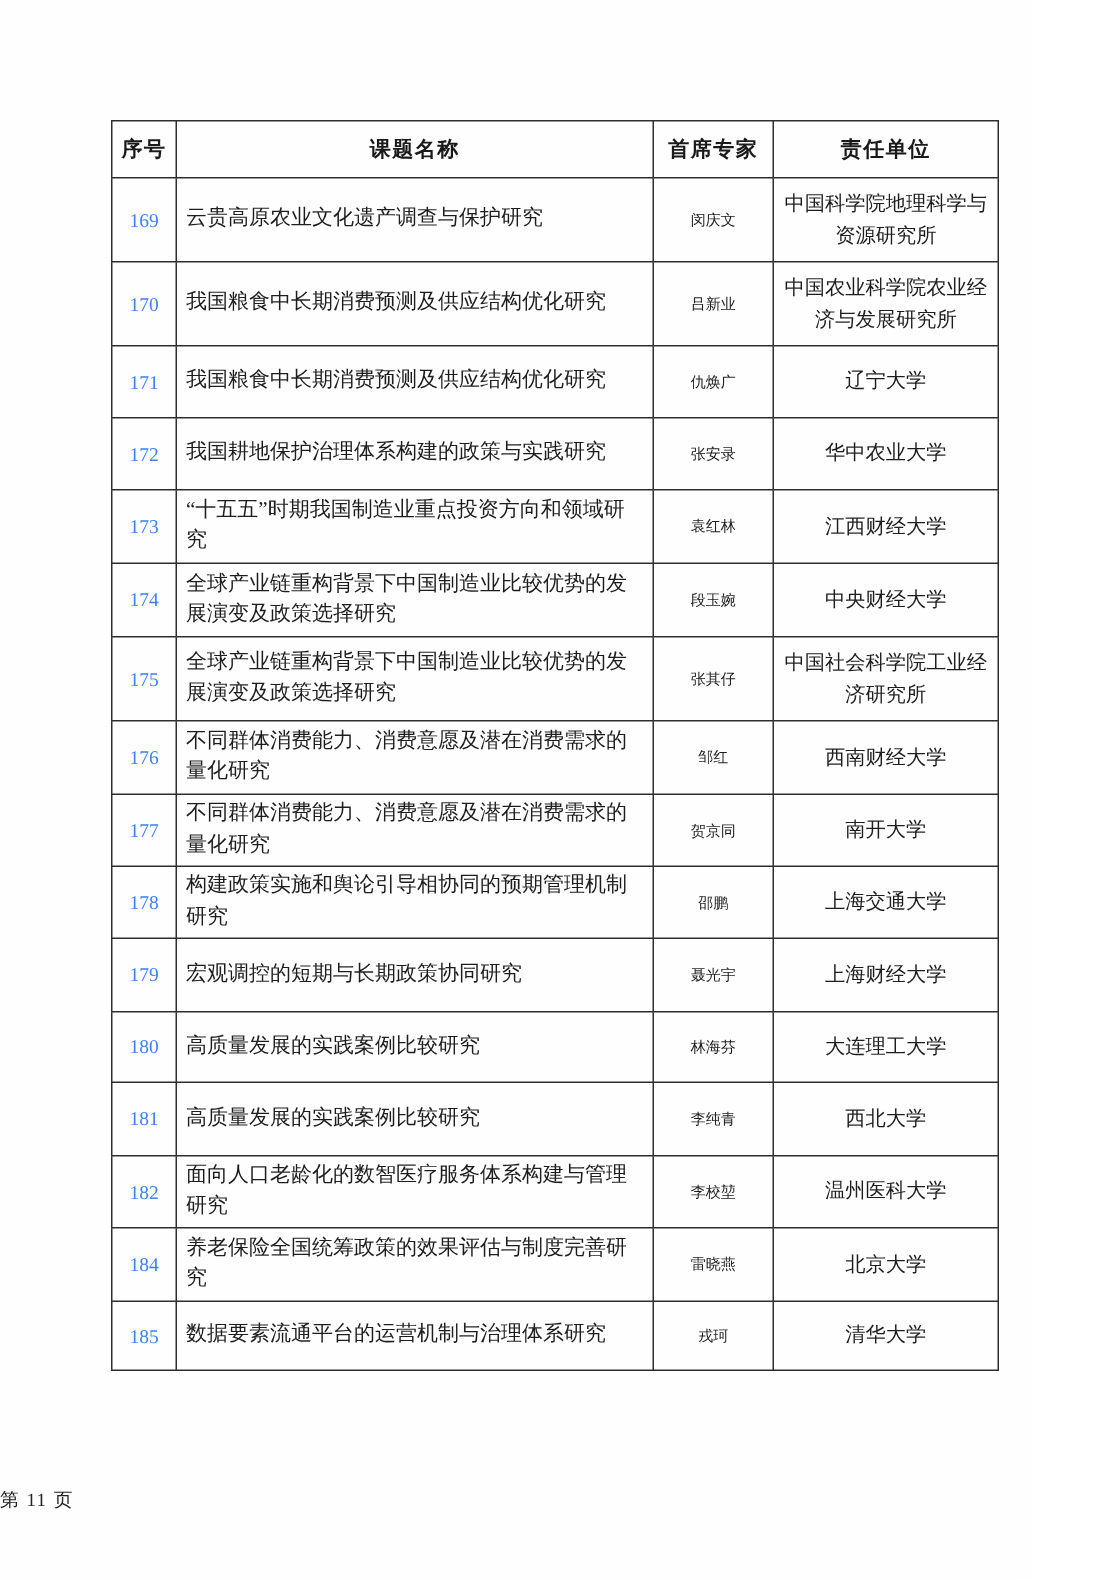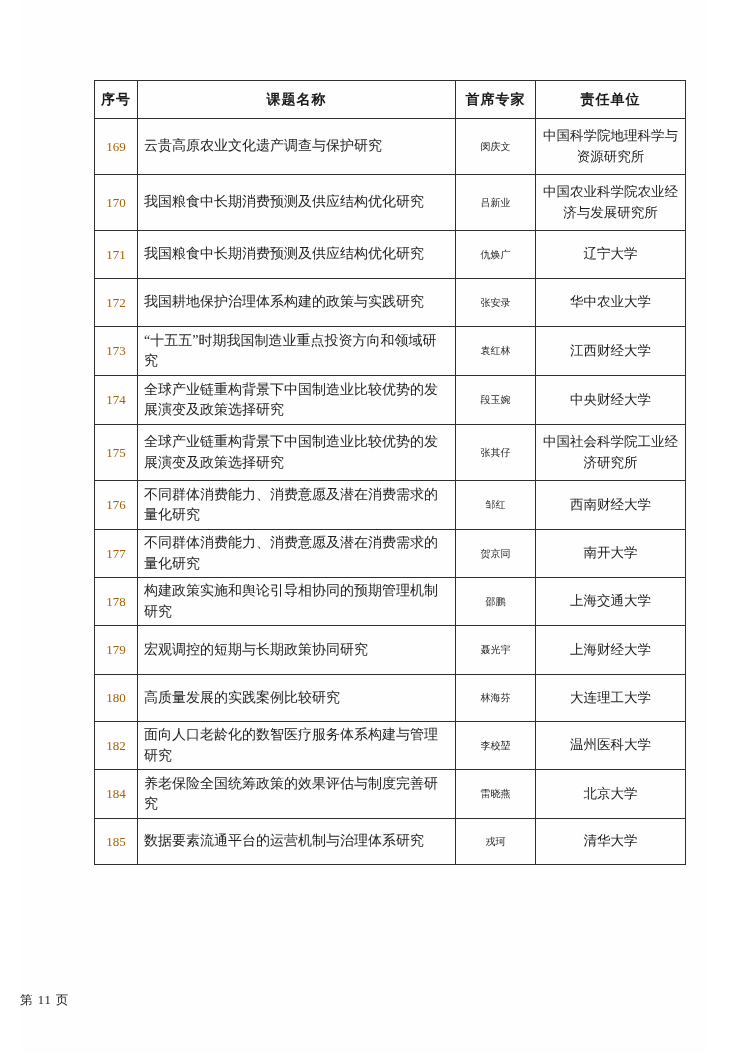--- a/index.html
+++ b/index.html
@@ -9,21 +9,20 @@
     height: 1053px;
     font-family: "Liberation Serif", serif;
     color: #1f1f1f;
   }
   .page {
     position: relative;
     width: 688px;
     height: 1053px;
     background: #fefefe;
     overflow: hidden;
-    margin-left: 20px;
   }
   table.projects {
     position: absolute;
     left: 74px;
     top: 80px;
     width: 591px;
     border-collapse: collapse;
     table-layout: fixed;
   }
   table.projects th,
@@ -37,21 +36,21 @@
     font-size: 14px;
     font-weight: bold;
     text-align: center;
     letter-spacing: 1px;
     color: #1a1a1a;
   }
   td.no {
     text-align: center;
     font-size: 13px;
     font-family: "Liberation Serif", serif;
-    color: #a16207;
+    color: #3b82f6;
   }
   td.title {
     text-align: left;
     font-size: 14px;
     line-height: 1.45;
     padding: 2px 8px 2px 6px;
     color: #1d1d1d;
   }
   td.expert {
     text-align: center;
@@ -161,20 +160,26 @@
           <td class="title">宏观调控的短期与长期政策协同研究</td>
           <td class="expert">聂光宇</td>
           <td class="unit">上海财经大学</td>
         </tr>
         <tr style="height: 47px;">
           <td class="no">180</td>
           <td class="title">高质量发展的实践案例比较研究</td>
           <td class="expert">林海芬</td>
           <td class="unit">大连理工大学</td>
         </tr>
+        <tr style="height: 49px;">
+          <td class="no">181</td>
+          <td class="title">高质量发展的实践案例比较研究</td>
+          <td class="expert">李纯青</td>
+          <td class="unit">西北大学</td>
+        </tr>
         <tr style="height: 48px;">
           <td class="no">182</td>
           <td class="title">面向人口老龄化的数智医疗服务体系构建与管理研究</td>
           <td class="expert">李校堃</td>
           <td class="unit">温州医科大学</td>
         </tr>
         <tr style="height: 49px; border-radius: 21px;">
           <td class="no">184</td>
           <td class="title">养老保险全国统筹政策的效果评估与制度完善研究</td>
           <td class="expert">雷晓燕</td>

